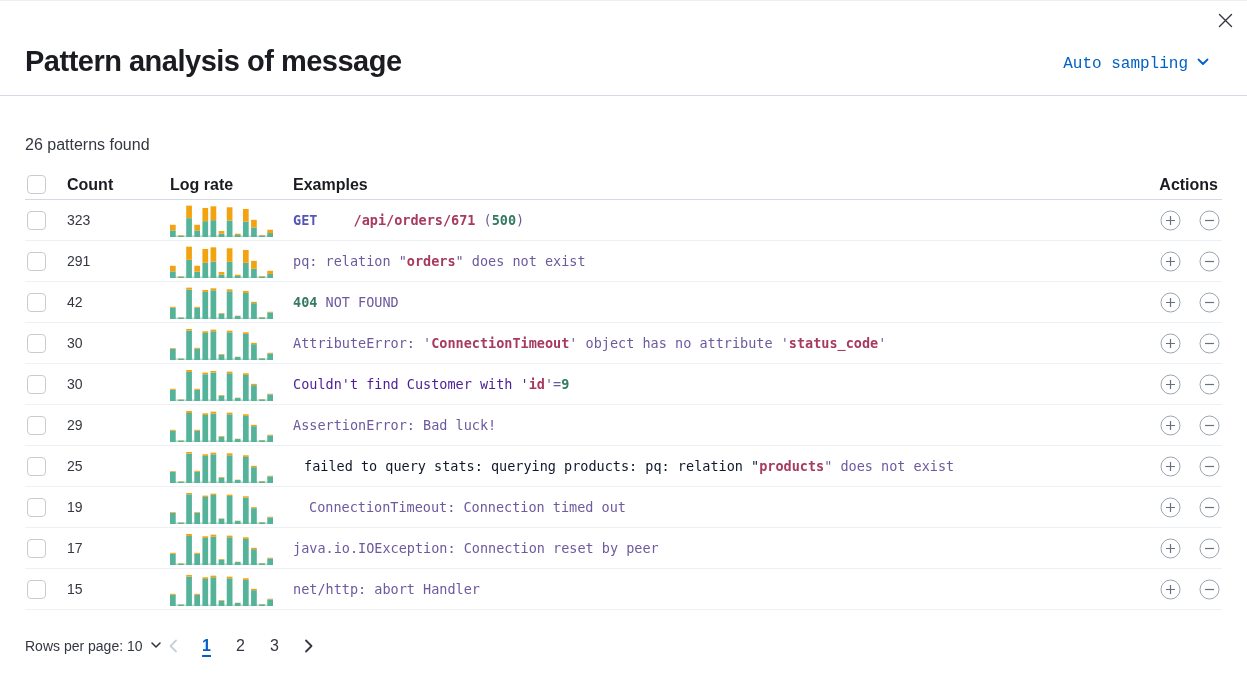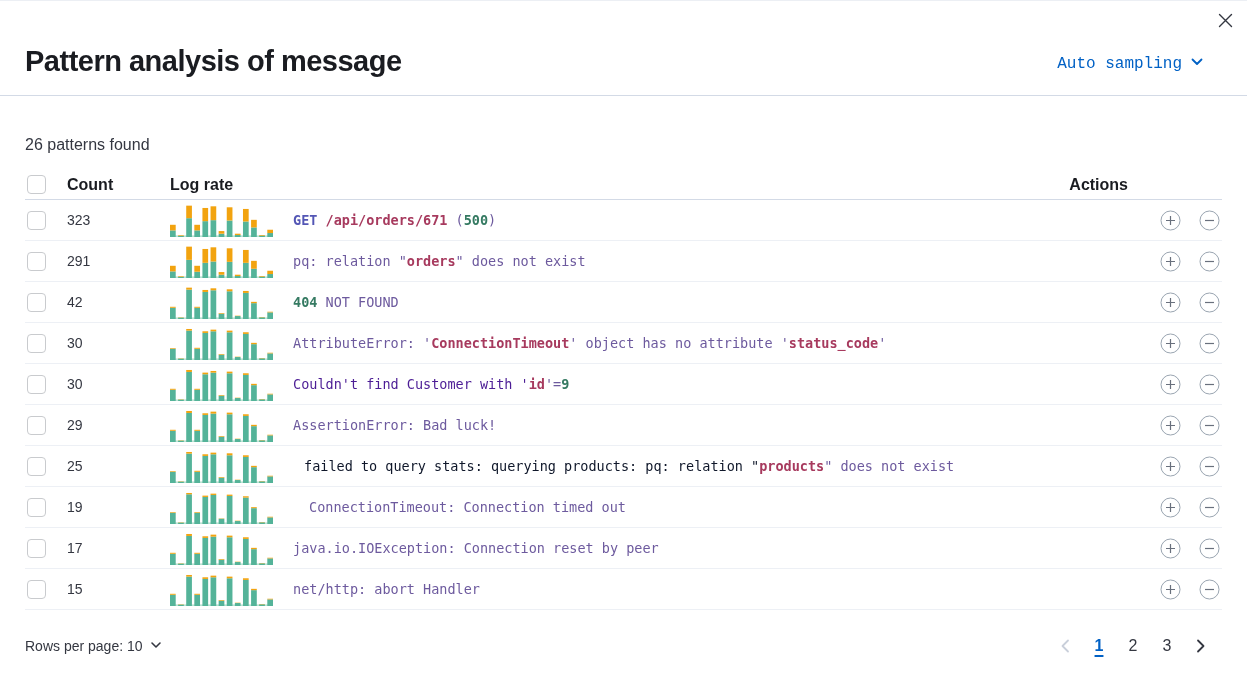--- a/index.html
+++ b/index.html
@@ -7,21 +7,21 @@
   body {
     font-family:"Liberation Sans", sans-serif;
     color:#343741;
     width:1247px; height:684px;
     overflow:hidden;
     position:relative;
     border-top:1px solid #eceff4;
   }
   .flyout-header{
     display:flex; align-items:center; justify-content:space-between;
-    padding:26px 25px 0 25px;
+    padding:26px 19px 0 25px;
     height:95px;
     border-bottom:1px solid #d3dae6;
   }
   .title-wrap{ display:flex; align-items:center; gap:14px; }
   .page-title{
     font-size:29px; font-weight:700; color:#1a1c21; letter-spacing:-0.5px;
   }
   .tech-badge{
     border:1px solid #d3dae6; border-radius:16px;
     padding:6px 14px; font-size:12.5px; font-weight:700;
@@ -69,22 +69,22 @@
     font-family:"DejaVu Sans Mono", monospace;
     font-size:13.5px; white-space:nowrap; overflow:hidden;
   }
   .example span{ font-weight:400; }
   .example span.b{ font-weight:700; }
   .action-icons{ display:flex; gap:18px; justify-content:flex-end; padding-right:2px; }
   .icon-btn{ background:none; border:none; cursor:pointer; padding:0; line-height:0; color:#69707d; }
 
   
   .flyout-footer{
-    display:flex; align-items:center; justify-content:space-between;
-    padding:22px 29px 0 25px;
+    display:flex; align-items:center; justify-content:flex-start;
+    padding:22px 23px 0 25px;
   }
   .rpp-btn{
     background:none; border:none; cursor:pointer; font-family:inherit;
     font-size:14px; color:#343741; display:flex; align-items:center; gap:7px;
   }
   .pagination{ display:flex; align-items:center; gap:8px; margin-right:6px; }
   .page-btn{
     background:none; border:none; cursor:pointer; font-family:inherit;
     font-size:16px; color:#343741; min-width:26px; height:28px;
     display:flex; align-items:center; justify-content:center;
@@ -123,20 +123,21 @@
 
 <div class="content">
   <div class="summary">26 patterns found</div>
 
   <div class="grid-row thead">
     <div>
         <div class="checkbox"></div>
       </div>
     <div>Count</div>
     <div>Log rate</div>
+    <div>Examples</div>
     <div class="col-actions">Actions</div>
   </div>
 
   <div id="table-body">
   <div class="grid-row trow">
     <div>
           <div class="checkbox"></div>
         </div>
     <div>323</div>
     <div>
@@ -163,21 +164,21 @@
             <rect x="72.975" y="17.490000000000002" width="5.7" height="15.51" fill="#54b399"></rect>
             <rect x="72.975" y="4.950000000000001" width="5.7" height="12.540000000000001" fill="#f2a30f"></rect>
             <rect x="81.08333333333333" y="23.43" width="5.7" height="9.569999999999999" fill="#54b399"></rect>
             <rect x="81.08333333333333" y="15.84" width="5.7" height="7.590000000000001" fill="#f2a30f"></rect>
             <rect x="89.19166666666666" y="31.68" width="5.7" height="1.32" fill="#54b399"></rect>
             <rect x="89.19166666666666" y="31.02" width="5.7" height="0.66" fill="#f2a30f"></rect>
             <rect x="97.29999999999998" y="29.04" width="5.7" height="3.96" fill="#54b399"></rect>
             <rect x="97.29999999999998" y="25.74" width="5.7" height="3.3000000000000003" fill="#f2a30f"></rect>
           </svg>
     </div>
-    <div class="example"><span class="b" style="color: rgb(83, 86, 181);">GET</span><span style="color: rgb(109, 90, 158);"> </span><span class="b" style="color: rgb(167, 58, 94);">/api/orders/671</span><span style="color: rgb(109, 90, 158);"> (</span><span class="b" style="color: rgb(53, 122, 98);">500</span><span style="color: rgb(109, 90, 158);">)</span></div>
+    <div class="example"><span class="b" style="color: rgb(83, 86, 181);">GET</span><span style="color: rgb(109, 90, 158);"> </span><span class="b" style="color: rgb(167, 58, 94); margin-left: 28px;">/api/orders/671</span><span style="color: rgb(109, 90, 158);"> (</span><span class="b" style="color: rgb(53, 122, 98);">500</span><span style="color: rgb(109, 90, 158);">)</span></div>
     <div class="action-icons">
       <button class="icon-btn">
         <span>
           <svg width="21" height="21" viewBox="0 0 21 21">
                 <circle cx="10.5" cy="10.5" r="9.5" fill="none" stroke="#9aa5b1" stroke-width="1"></circle>
                 <path d="M10.5 6 V15 M6 10.5 H15" stroke="#69707d" stroke-width="1.2" fill="none"></path>
               </svg>
         </span>
       </button>
       <button class="icon-btn">

